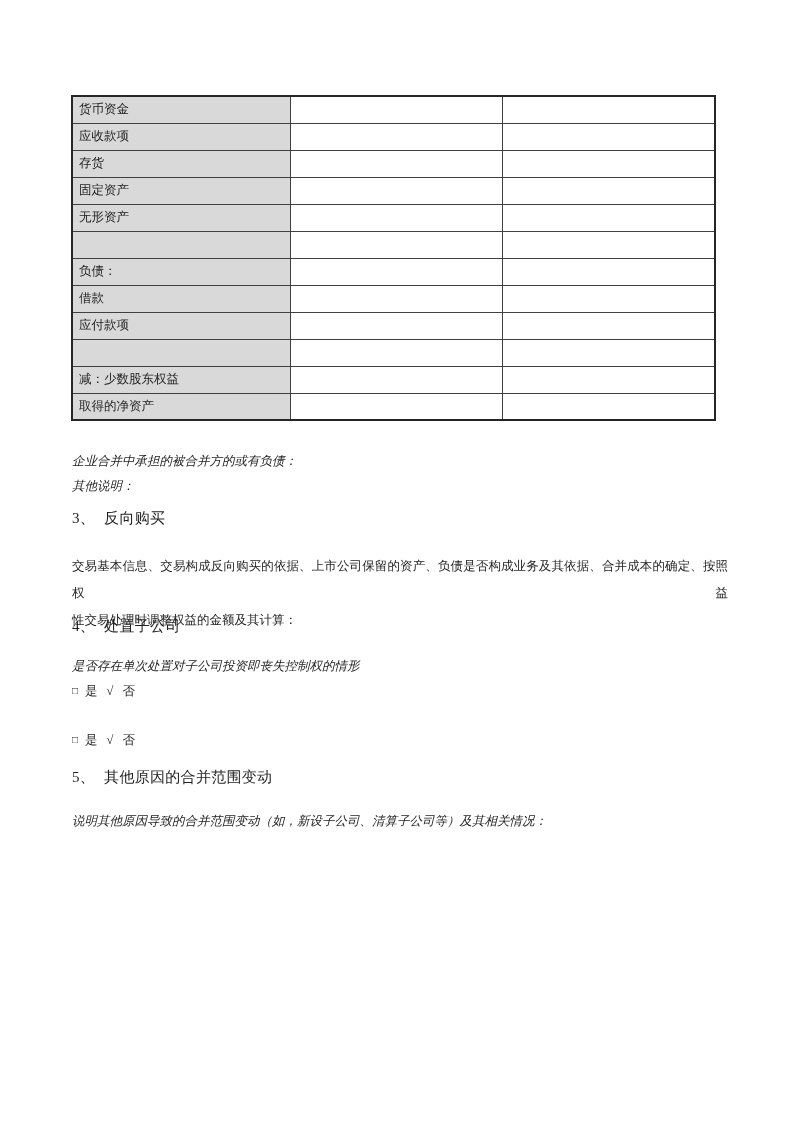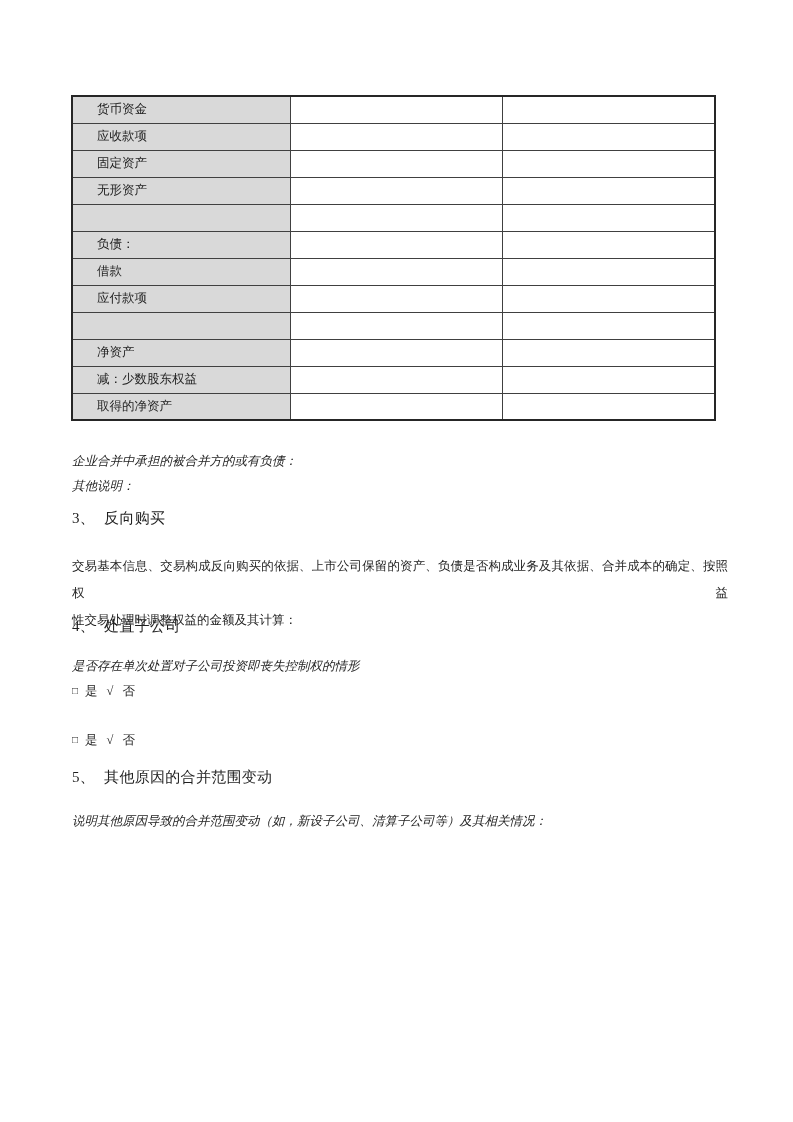--- a/index.html
+++ b/index.html
@@ -24,21 +24,21 @@
     border-collapse: collapse;
     table-layout: fixed;
     width: 643px;
     border: 2px solid #262626;
   }
   .acq-table td {
     border: 1px solid #404040;
     box-sizing: border-box;
     height: 27px;
     font-size: 12.5px;
-    padding: 0 24px;
+    padding: 0 6px;
     vertical-align: middle;
     overflow: hidden;
     white-space: nowrap;
   }
   .acq-table td.c1 { width: 218px; background: #d9d9d9; }
   .acq-table td.c2 { width: 212px; background: #ffffff; }
   .acq-table td.c3 { width: 213px; background: #ffffff; }
   
   .line {
     position: absolute;
@@ -94,20 +94,25 @@
       <td class="c2"></td>
       <td class="c3"></td>
     </tr>
 
     <tr>
       <td class="c1">应收款项</td>
       <td class="c2"></td>
       <td class="c3"></td>
     </tr>
 
+    <tr>
+      <td class="c1">存货</td>
+      <td class="c2"></td>
+      <td class="c3"></td>
+    </tr>
 
     <tr>
       <td class="c1">固定资产</td>
       <td class="c2"></td>
       <td class="c3"></td>
     </tr>
 
     <tr>
       <td class="c1">无形资产</td>
       <td class="c2"></td>
@@ -137,25 +142,20 @@
       <td class="c2"></td>
       <td class="c3"></td>
     </tr>
 
     <tr>
       <td class="c1"></td>
       <td class="c2"></td>
       <td class="c3"></td>
     </tr>
 
-    <tr>
-      <td class="c1">净资产</td>
-      <td class="c2"></td>
-      <td class="c3"></td>
-    </tr>
 
     <tr>
       <td class="c1">减：少数股东权益</td>
       <td class="c2"></td>
       <td class="c3"></td>
     </tr>
 
     <tr>
       <td class="c1">取得的净资产</td>
       <td class="c2"></td>

